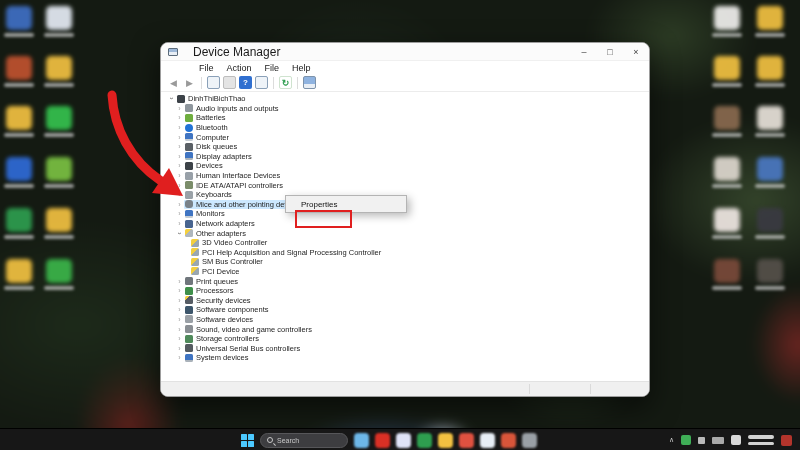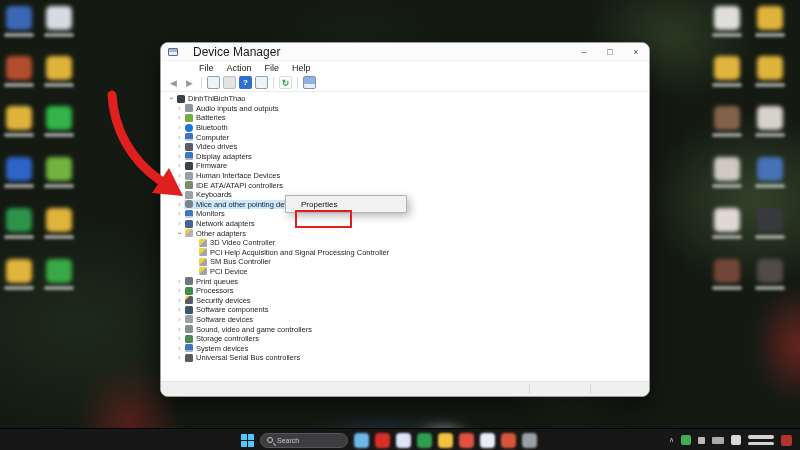--- a/index.html
+++ b/index.html
@@ -45,21 +45,21 @@
   [data-icon="action-list-icon"]{background:#eef3f8;border:1px solid #8aa0b8;}
   [data-icon="scan-hardware-icon"]{border:1px solid #cfe3cf;background:#fff;color:#2e9e4f;}
   [data-icon="scan-hardware-icon"]::before{content:"↻";font-size:9px;font-weight:bold;}
   [data-icon="device-console-icon"]{border:1px solid #7d93ab;background:linear-gradient(#8fb3e0 60%,#e8eef5 60%);}
 
   
   .tree{position:absolute;left:0;right:0;top:49px;bottom:15px;background:#fff;overflow:hidden;padding-top:2px;}
   .trow{height:9.6px;display:flex;align-items:center;white-space:nowrap;}
   .trow.lvl0{padding-left:6px;}
   .trow.lvl1{padding-left:14px;}
-  .trow.lvl2{padding-left:28px;}
+  .trow.lvl2{padding-left:20px;}
   .chev{width:9px;font-size:7px;color:#9a9a9a;text-align:center;line-height:9px;}
   .chev.exp{transform:rotate(90deg);color:#555;}
   .sel{display:flex;align-items:center;padding:0 3px 0 1px;border-radius:1px;}
   .trow.selected .sel{background:#cce8ff;}
   .ticon{width:8px;height:8px;border-radius:1.5px;margin-right:3px;flex:0 0 auto;}
   .tlabel{font-size:7.5px;color:#1e1e1e;line-height:9px;}
   [data-icon="root-computer-icon"]{background:#3c4248;}
   [data-icon="audio-icon"]{background:#8f979e;}
   [data-icon="battery-icon"]{background:#6fae3f;}
   [data-icon="bluetooth-icon"]{background:#2273d6;border-radius:50%;}
@@ -241,35 +241,35 @@
           <span class="chev">›</span>
           <span class="sel">
             <span class="ticon" data-icon="computer-icon"></span>
             <span class="tlabel">Computer</span>
           </span>
         </div>
         <div class="trow lvl1">
           <span class="chev">›</span>
           <span class="sel">
             <span class="ticon" data-icon="disk-drive-icon"></span>
-            <span class="tlabel">Video drives</span>
+            <span class="tlabel">Disk queues</span>
           </span>
         </div>
         <div class="trow lvl1">
           <span class="chev">›</span>
           <span class="sel">
             <span class="ticon" data-icon="display-adapter-icon"></span>
             <span class="tlabel">Display adapters</span>
           </span>
         </div>
         <div class="trow lvl1">
           <span class="chev">›</span>
           <span class="sel">
             <span class="ticon" data-icon="firmware-icon"></span>
-            <span class="tlabel">Firmware</span>
+            <span class="tlabel">Devices</span>
           </span>
         </div>
         <div class="trow lvl1">
           <span class="chev">›</span>
           <span class="sel">
             <span class="ticon" data-icon="hid-icon"></span>
             <span class="tlabel">Human Interface Devices</span>
           </span>
         </div>
         <div class="trow lvl1">
@@ -387,29 +387,29 @@
         <div class="trow lvl1">
           <span class="chev">›</span>
           <span class="sel">
             <span class="ticon" data-icon="storage-icon"></span>
             <span class="tlabel">Storage controllers</span>
           </span>
         </div>
         <div class="trow lvl1">
           <span class="chev">›</span>
           <span class="sel">
+            <span class="ticon" data-icon="usb-icon"></span>
+            <span class="tlabel">Universal Serial Bus controllers</span>
+          </span>
+        </div>
+        <div class="trow lvl1">
+          <span class="chev">›</span>
+          <span class="sel">
             <span class="ticon" data-icon="system-devices-icon"></span>
             <span class="tlabel">System devices</span>
-          </span>
-        </div>
-        <div class="trow lvl1">
-          <span class="chev">›</span>
-          <span class="sel">
-            <span class="ticon" data-icon="usb-icon"></span>
-            <span class="tlabel">Universal Serial Bus controllers</span>
           </span>
         </div>
       </div>
     <div class="statusbar">
       <span class="st-sep" style="right:119px;"></span>
       <span class="st-sep" style="right:58px;"></span>
     </div>
   </div>
 
   <div class="ctx">

